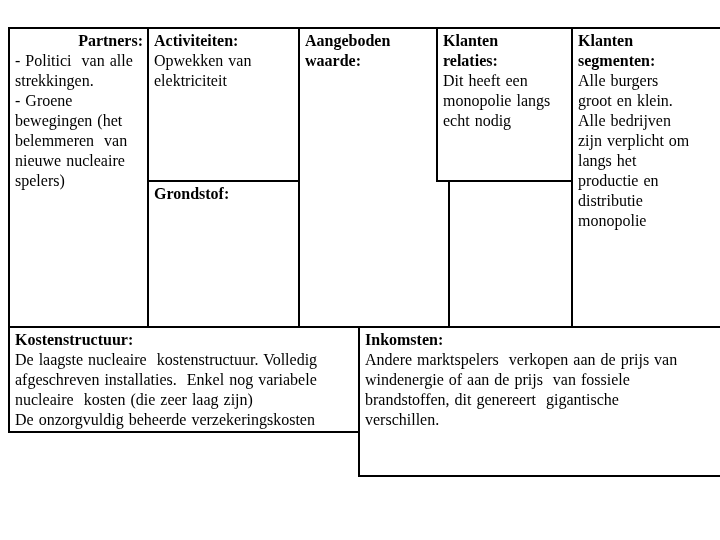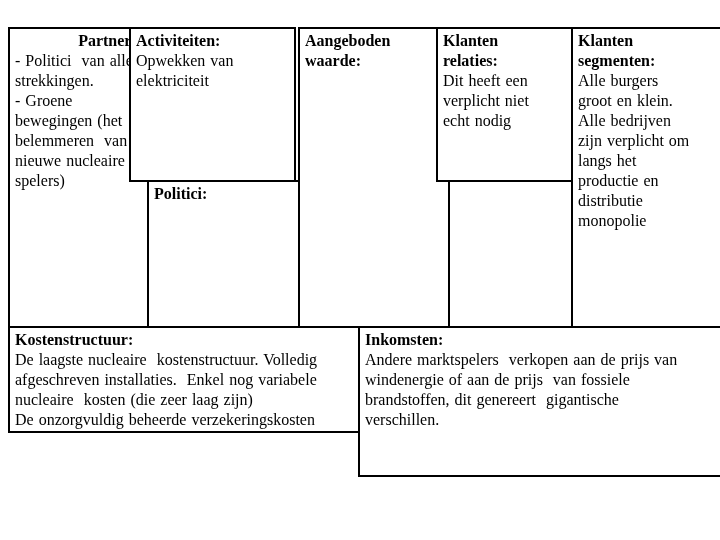--- a/index.html
+++ b/index.html
@@ -28,21 +28,21 @@
   }
   .cell .title.right { text-align: right; }
   .cell .body {
     font-size: 16px;
     line-height: 20px;
     white-space: pre;
     word-spacing: 1px;
   }
   
   .c-partners          { left: 8px;   top: 27px;  width: 141px; height: 357px; }
-  .c-activiteiten      { left: 129px; top: 27px;  width: 167px; height: 155px; }
+  .c-activiteiten      { left: 147px; top: 27px;  width: 167px; height: 155px; }
   .c-grondstof         { left: 147px; top: 180px; width: 153px; height: 148px; }
   .c-aangeboden        { left: 298px; top: 27px;  width: 152px; height: 301px; }
   .c-klanten-relaties  { left: 436px; top: 27px;  width: 137px; height: 155px; }
   .c-verkoop-kanalen   { left: 436px; top: 180px; width: 137px; height: 148px; }
   .c-klanten-segmenten { left: 571px; top: 27px;  width: 160px; height: 301px; }
   .c-kostenstructuur   { left: 8px;   top: 326px; width: 352px; height: 107px; }
   .c-inkomsten         { left: 358px; top: 326px; width: 380px; height: 151px; }
 </style>
 </head>
 <body>
@@ -60,33 +60,33 @@
 spelers)</div>
   </div>
 
   <div class="cell c-activiteiten">
     <div class="title">Activiteiten:</div>
     <div class="body">Opwekken van
 elektriciteit</div>
   </div>
 
   <div class="cell c-grondstof">
-    <div class="title">Politici:</div>
+    <div class="title">Grondstof:</div>
   </div>
 
   <div class="cell c-aangeboden">
     <div class="title">Aangeboden
 waarde:</div>
   </div>
 
   <div class="cell c-klanten-relaties">
     <div class="title">Klanten
 relaties:</div>
     <div class="body">Dit heeft een
-verplicht niet
+monopolie langs
 echt nodig</div>
   </div>
 
 
   <div class="cell c-klanten-segmenten">
     <div class="title">Klanten
 segmenten:</div>
     <div class="body">Alle burgers
 groot en klein.
 Alle bedrijven

